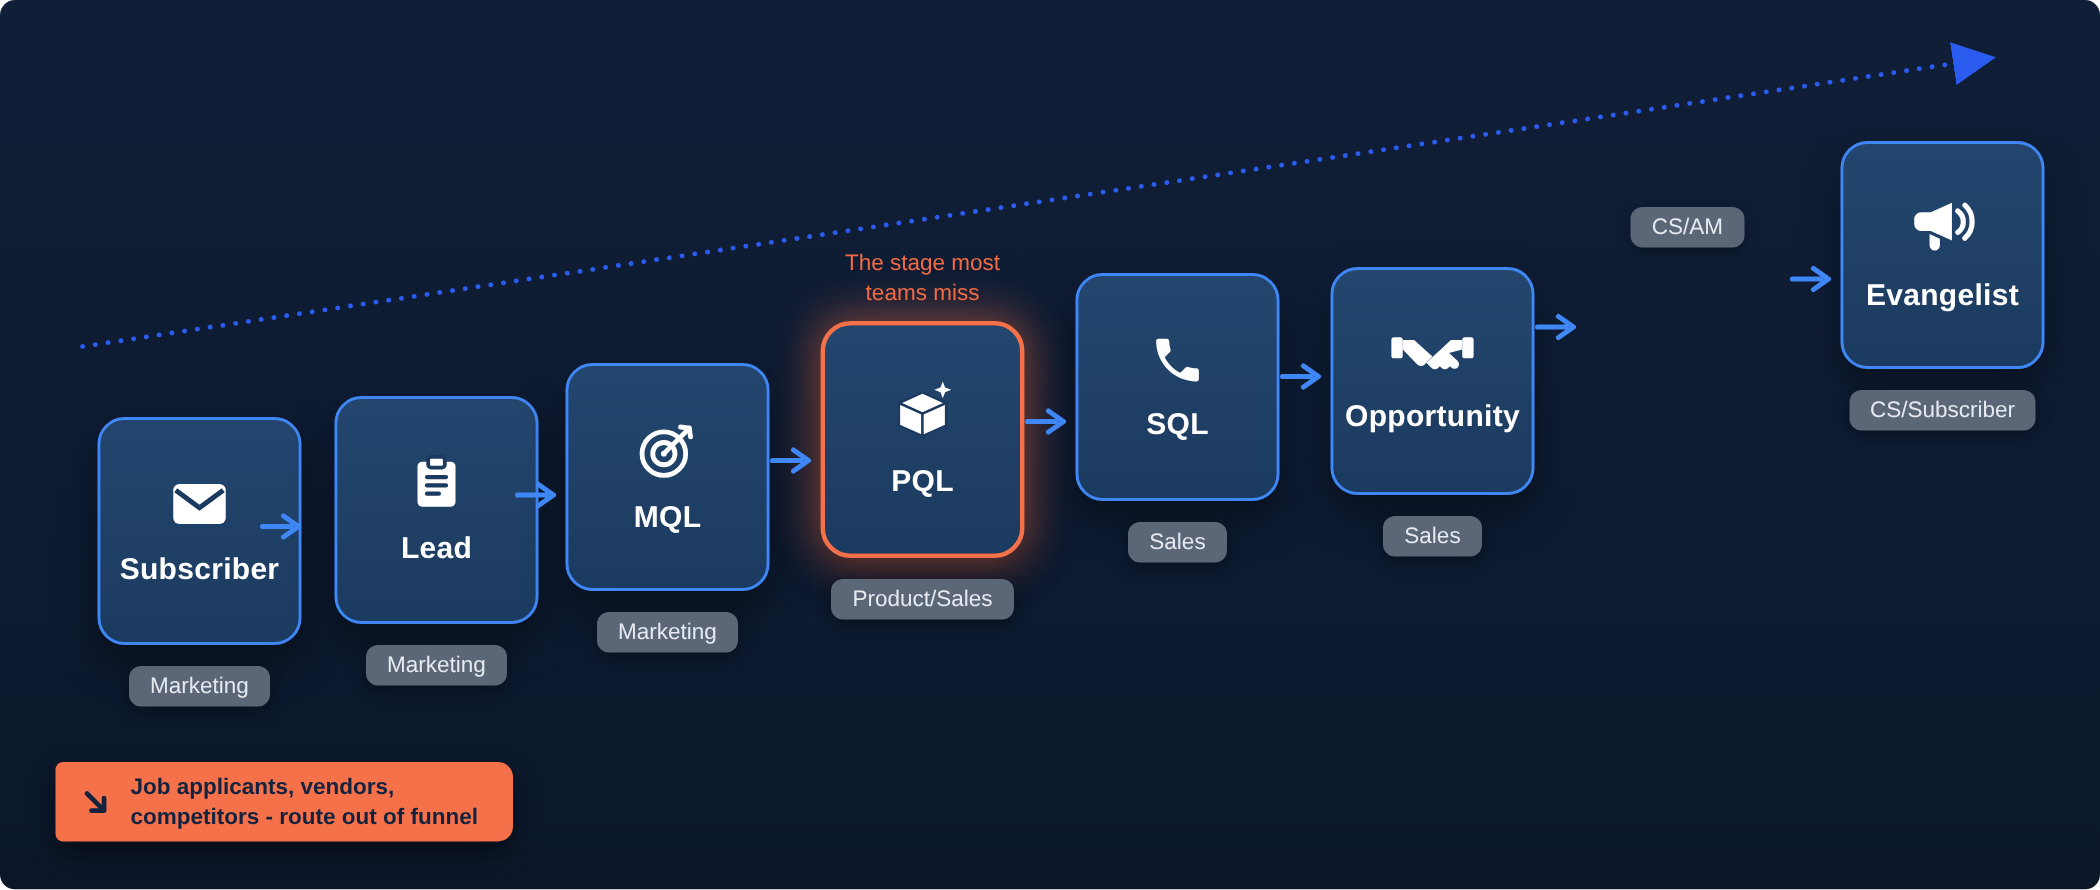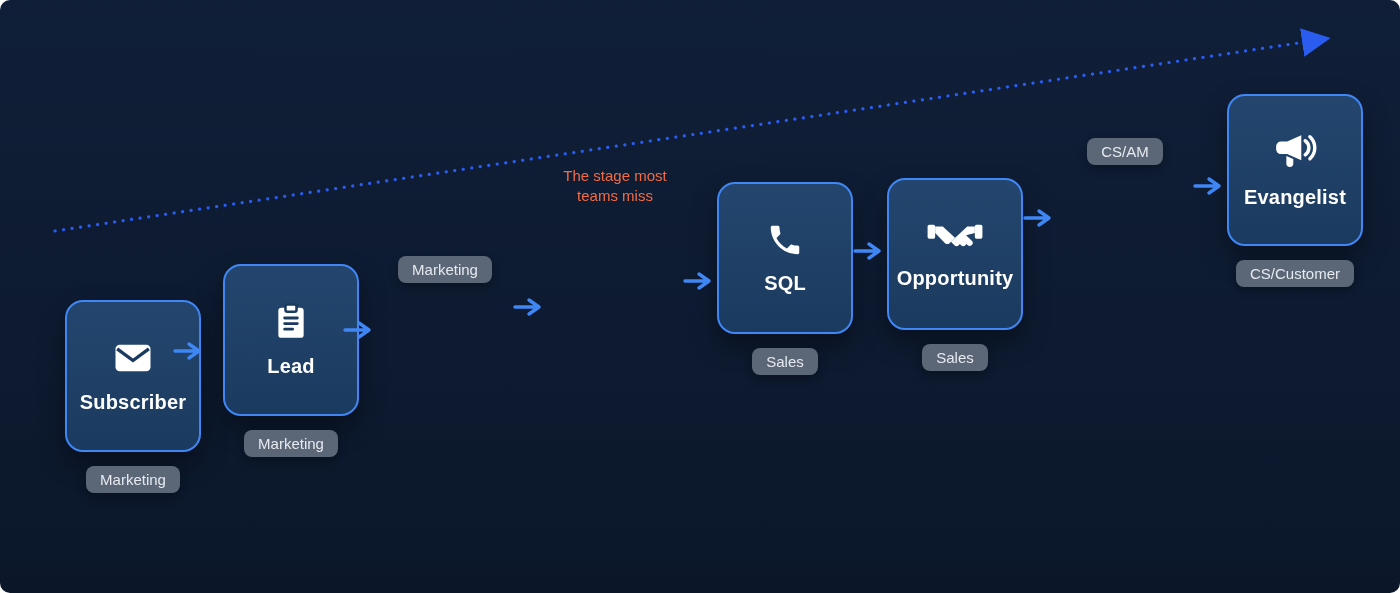--- a/index.html
+++ b/index.html
@@ -15,21 +15,21 @@
   .label{color:#ffffff;font-size:20px;font-weight:bold;letter-spacing:.2px;white-space:nowrap;}
   .tag{margin-top:14px;background:#5b6677;color:#e6eaf0;font-size:15px;padding:5px 14px;border-radius:8px;white-space:nowrap;box-shadow:0 4px 10px rgba(0,0,0,.3);}
   .flow-arrow{position:absolute;}
   .annotation{position:absolute;left:545px;top:166px;width:140px;text-align:center;color:#f26b45;font-size:15px;line-height:1.35;font-weight:500;}
   .banner{position:absolute;left:37px;top:508px;display:flex;align-items:center;gap:11px;
           background:#f4714a;color:#13233f;border-radius:5px 10px 10px 5px;padding:7px 15px;
           box-shadow:0 8px 16px rgba(0,0,0,.45);}
   .banner-text{width:240px;font-size:15px;font-weight:600;line-height:1.3;}
   .icon{display:flex;align-items:center;justify-content:center;}
   
-  .st0{left:37px;  top:300px;padding-left:28px;}
+  .st0{left:37px;  top:278px;padding-left:28px;}
   .st1{left:207px; top:264px;margin-left:16px;}
   .st2{left:377px; top:242px;}
   .st3{left:547px; top:214px;}
   .st4{left:717px; top:182px;}
   .st5{left:887px; top:158px;margin-top:20px;}
   .st6{left:1057px;top:124px;}
   .st7{left:1227px;top:94px;}
   
   .fa0{left:173px; top:340px;}
   .fa1{left:343px; top:319px;}
@@ -76,23 +76,51 @@
           <rect x="8.5" y="1" width="7" height="4.5" rx="1.2" fill="#fff" stroke="#1b3a5f" stroke-width="1.6"></rect>
           <path d="M8 9.5h8 M8 13h8 M8 16.5h5" stroke="#1b3a5f" stroke-width="1.8" stroke-linecap="round"></path>
         </svg>
       </span>
       <span class="label">Lead</span>
     </div>
     <div class="tag">Marketing</div>
   </div>
 
   <div class="stage st2">
+    <div class="box">
+      <span class="icon">
+        <svg viewBox="0 0 26 26" width="42" height="42" fill="none" stroke="#fff" stroke-width="2">
+          <circle cx="11.5" cy="14.5" r="9"></circle>
+          <circle cx="11.5" cy="14.5" r="4.6"></circle>
+          <circle cx="11.5" cy="14.5" r="1.2" fill="#fff" stroke="none"></circle>
+          <path d="M11.5 14.5 L22 4" stroke-linecap="round"></path>
+          <path d="M22 4 l0.5 3.6 M22 4 l-3.6 -0.5" stroke-linecap="round"></path>
+        </svg>
+      </span>
+      <span class="label">MQL</span>
+    </div>
     <div class="tag">Marketing</div>
   </div>
 
+  <div class="stage st3">
+    <div class="box hl">
+      <span class="icon">
+        <svg viewBox="0 0 28 28" width="44" height="44">
+          <g fill="#fff" stroke="#1b3a5f" stroke-width="1">
+            <path d="M4 10 L14 5.5 L24 10 L14 14.5 z"></path>
+            <path d="M4 10 v9.5 L14 24 V14.5 z"></path>
+            <path d="M24 10 v9.5 L14 24 V14.5 z"></path>
+          </g>
+          <path d="M22.6 0.8 l1 2.6 2.6 1 -2.6 1 -1 2.6 -1 -2.6 -2.6 -1 2.6 -1 z" fill="#fff"></path>
+        </svg>
+      </span>
+      <span class="label">PQL</span>
+    </div>
+    <div class="tag">Product/Sales</div>
+  </div>
 
   <div class="stage st4">
     <div class="box">
       <span class="icon">
         <svg viewBox="0 0 24 24" width="38" height="38">
           <path fill="#fff" d="M6.62 10.79c1.44 2.83 3.76 5.14 6.59 6.59l2.2-2.2c.27-.27.67-.36 1.02-.24 1.12.37 2.33.57 3.57.57.55 0 1 .45 1 1V20c0 .55-.45 1-1 1-9.39 0-17-7.61-17-17 0-.55.45-1 1-1h3.5c.55 0 1 .45 1 1 0 1.25.2 2.45.57 3.57.11.35.03.74-.25 1.02l-2.2 2.2z"></path>
         </svg>
       </span>
       <span class="label">SQL</span>
     </div>
@@ -127,21 +155,21 @@
           <g fill="#fff">
             <path d="M18 2 v16 l-9 -4 H5 a3 3 0 0 1 -3 -3 V9 a3 3 0 0 1 3 -3 h4 z"></path>
             <path d="M8.5 15.2 V20 a2.2 2.2 0 0 0 4.4 0 v-2.8 z"></path>
           </g>
           <path d="M20.5 5.5 a5.5 5.5 0 0 1 0 9" fill="none" stroke="#fff" stroke-width="2.2" stroke-linecap="round"></path>
           <path d="M23.5 3 a9.5 9.5 0 0 1 0 14" fill="none" stroke="#fff" stroke-width="2.2" stroke-linecap="round"></path>
         </svg>
       </span>
       <span class="label">Evangelist</span>
     </div>
-    <div class="tag">CS/Customer</div>
+    <div class="tag">CS/Subscriber</div>
   </div>
 
   <svg class="flow-arrow fa0" width="32" height="22" viewBox="0 0 32 22">
       <path d="M2 11 H21 M16 4 L26 11 L16 18" fill="none" stroke="#3f87f5" stroke-width="3.4" stroke-linecap="round" stroke-linejoin="round"></path>
     </svg>
   <svg class="flow-arrow fa1" width="32" height="22" viewBox="0 0 32 22">
       <path d="M2 11 H21 M16 4 L26 11 L16 18" fill="none" stroke="#3f87f5" stroke-width="3.4" stroke-linecap="round" stroke-linejoin="round"></path>
     </svg>
   <svg class="flow-arrow fa2" width="32" height="22" viewBox="0 0 32 22">
       <path d="M2 11 H21 M16 4 L26 11 L16 18" fill="none" stroke="#3f87f5" stroke-width="3.4" stroke-linecap="round" stroke-linejoin="round"></path>
@@ -152,14 +180,22 @@
   <svg class="flow-arrow fa4" width="32" height="22" viewBox="0 0 32 22">
       <path d="M2 11 H21 M16 4 L26 11 L16 18" fill="none" stroke="#3f87f5" stroke-width="3.4" stroke-linecap="round" stroke-linejoin="round"></path>
     </svg>
   <svg class="flow-arrow fa5" width="32" height="22" viewBox="0 0 32 22">
       <path d="M2 11 H21 M16 4 L26 11 L16 18" fill="none" stroke="#3f87f5" stroke-width="3.4" stroke-linecap="round" stroke-linejoin="round"></path>
     </svg>
   <svg class="flow-arrow fa6" width="32" height="22" viewBox="0 0 32 22">
       <path d="M2 11 H21 M16 4 L26 11 L16 18" fill="none" stroke="#3f87f5" stroke-width="3.4" stroke-linecap="round" stroke-linejoin="round"></path>
     </svg>
 
+  <div class="banner">
+    <span class="icon">
+      <svg viewBox="0 0 20 20" width="24" height="24">
+        <path d="M5 5 L14.5 14.5 M14.5 14.5 V7.5 M14.5 14.5 H7.5" fill="none" stroke="#13233f" stroke-width="2.6" stroke-linecap="round" stroke-linejoin="round"></path>
+      </svg>
+    </span>
+    <span class="banner-text">Job applicants, vendors, competitors - route out of funnel</span>
+  </div>
 
 </div>
 
 </body></html>

